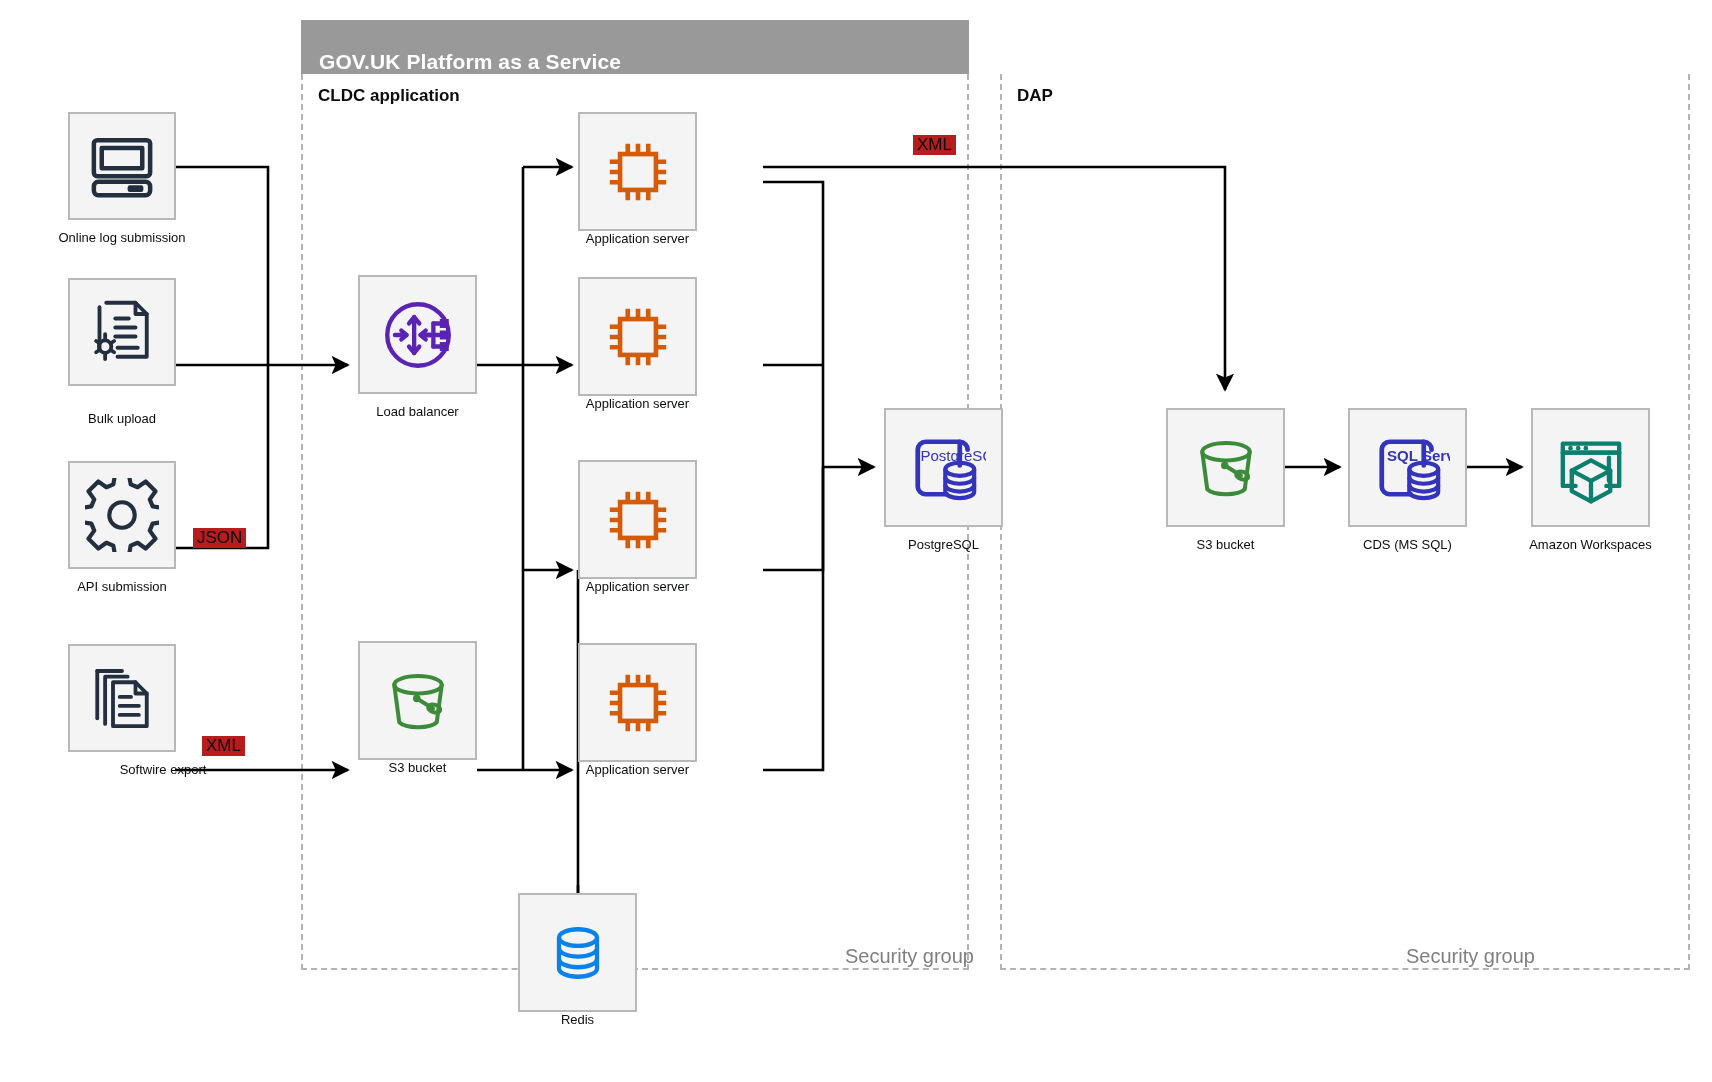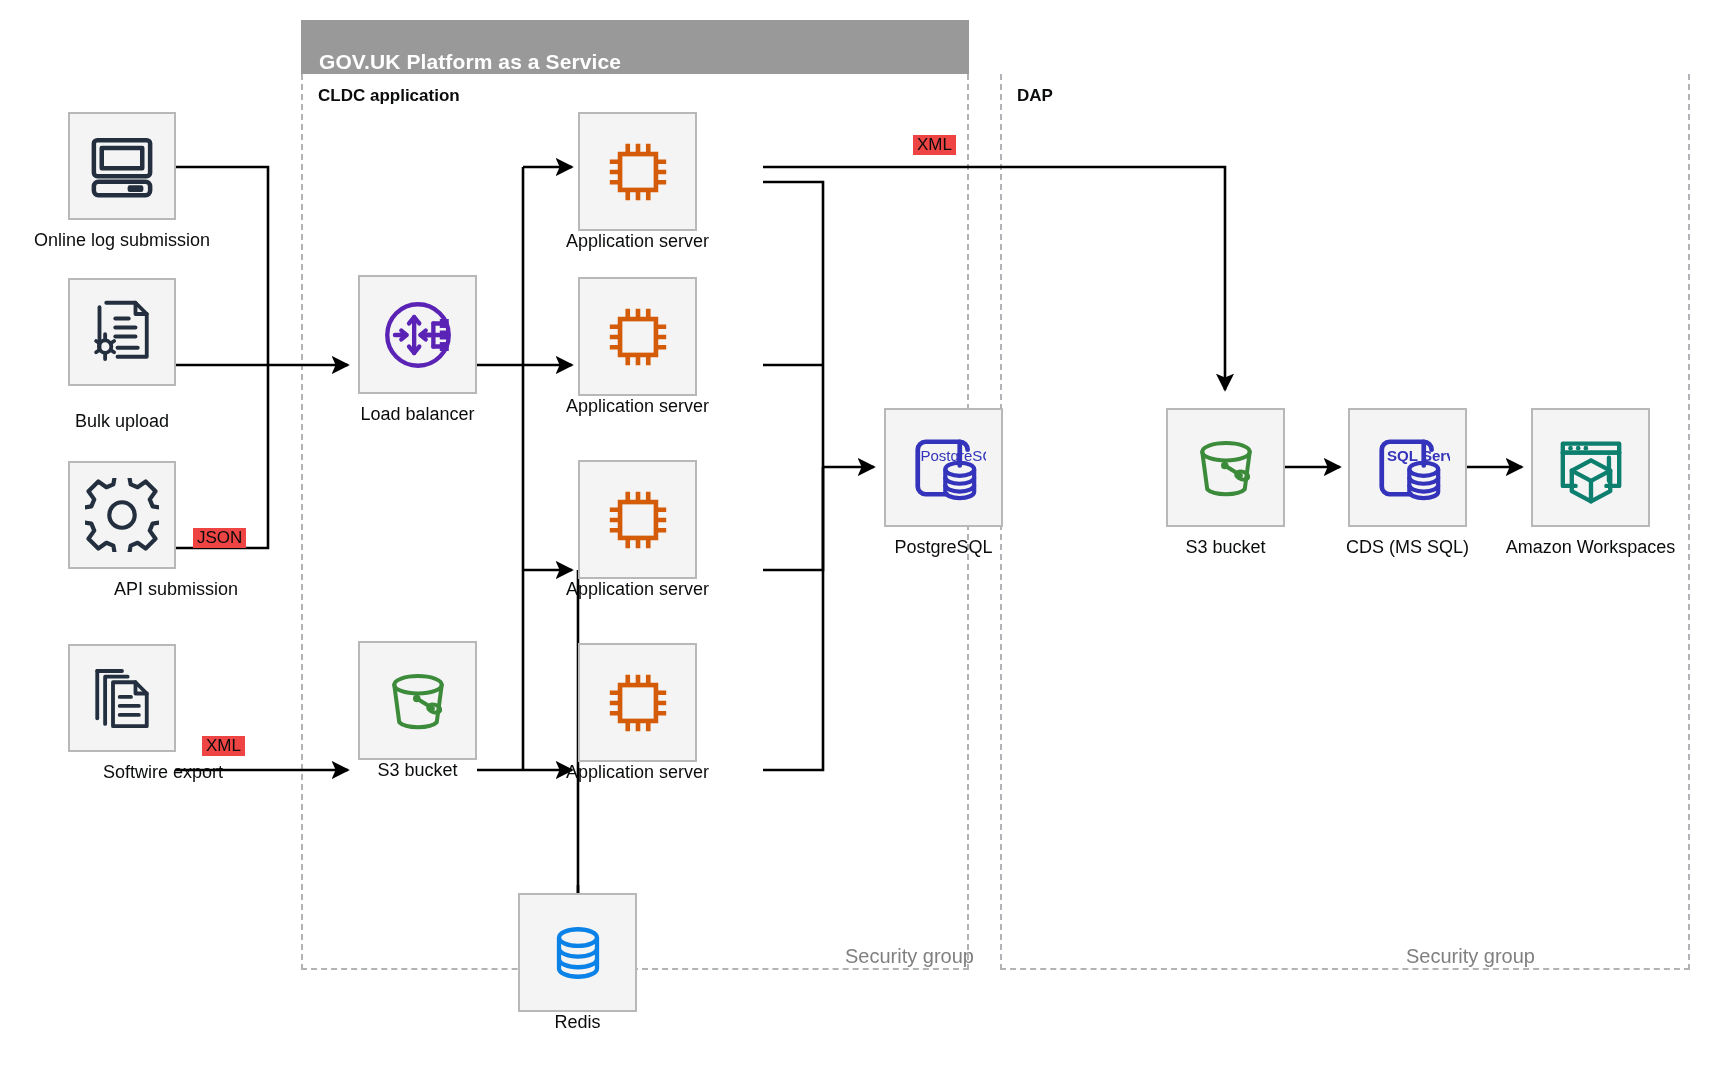--- a/index.html
+++ b/index.html
@@ -59,38 +59,38 @@
     background: #f4f4f4;
     border: 2px solid #b8b8b8;
     box-sizing: border-box;
     display: flex;
     align-items: center;
     justify-content: center;
   }
   .node .tile svg { display: block; }
   .node-label {
     position: absolute;
-    font-size: 18px;
+    font-size: 13px;
     color: #0b0c0c;
     white-space: nowrap;
     text-align: center;
     line-height: 1.2;
   }
   
   .lines {
     position: absolute;
     left: 0; top: 0;
     width: 1712px; height: 1082px;
     pointer-events: none;
   }
   .edge-label {
     position: absolute;
     font-size: 17px;
     color: #0b0c0c;
-    background: #ef4444;
+    background: #b91c1c;
     padding: 0 4px;
     white-space: nowrap;
     text-align: center;
   }
 </style>
 </head>
 <body>
 
 <div id="canvas">
 
@@ -194,21 +194,21 @@
         <g fill="none" stroke="#232f3e" stroke-width="3.6" stroke-linejoin="round">
           <path d="M26 4 L38 4 L39.5 12.5 L45.5 15 L52.5 10 L61 18.5 L56 25.5 L58.5 31.5 L67 33 L67 45
                    L58.5 46.5 L56 52.5 L61 59.5 L52.5 68 L45.5 63 L39.5 65.5 L38 74 L26 74 L24.5 65.5
                    L18.5 63 L11.5 68 L3 59.5 L8 52.5 L5.5 46.5 L-3 45 L-3 33 L5.5 31.5 L8 25.5 L3 18.5
                    L11.5 10 L18.5 15 L24.5 12.5 Z" transform="translate(0,-7) scale(1)"></path>
           <circle cx="32" cy="32" r="11"></circle>
         </g>
       </svg>
     </div>
   </div>
-  <div class="node-label" style="left:17px; top:579px; width:244px;padding-left:37px;">API submission</div>
+  <div class="node-label" style="left:0px; top:579px; width:244px;">API submission</div>
 
   <div class="node" style="left:68px; top:644px; width:108px; height:108px;">
     <div class="tile">
       <svg width="72" height="72" viewBox="0 0 64 64">
         <g fill="none" stroke="#232f3e" stroke-width="3.4" stroke-linejoin="round" stroke-linecap="round">
           <path d="M10 8 L32 8"></path>
           <path d="M10 8 L10 50"></path>
           <path d="M17 13 L17 55 M17 13 L37 13"></path>
           <path d="M24 18 L44 18 L54 28 L54 57 L24 57 Z"></path>
           <path d="M44 18 L44 28 L54 28"></path>

